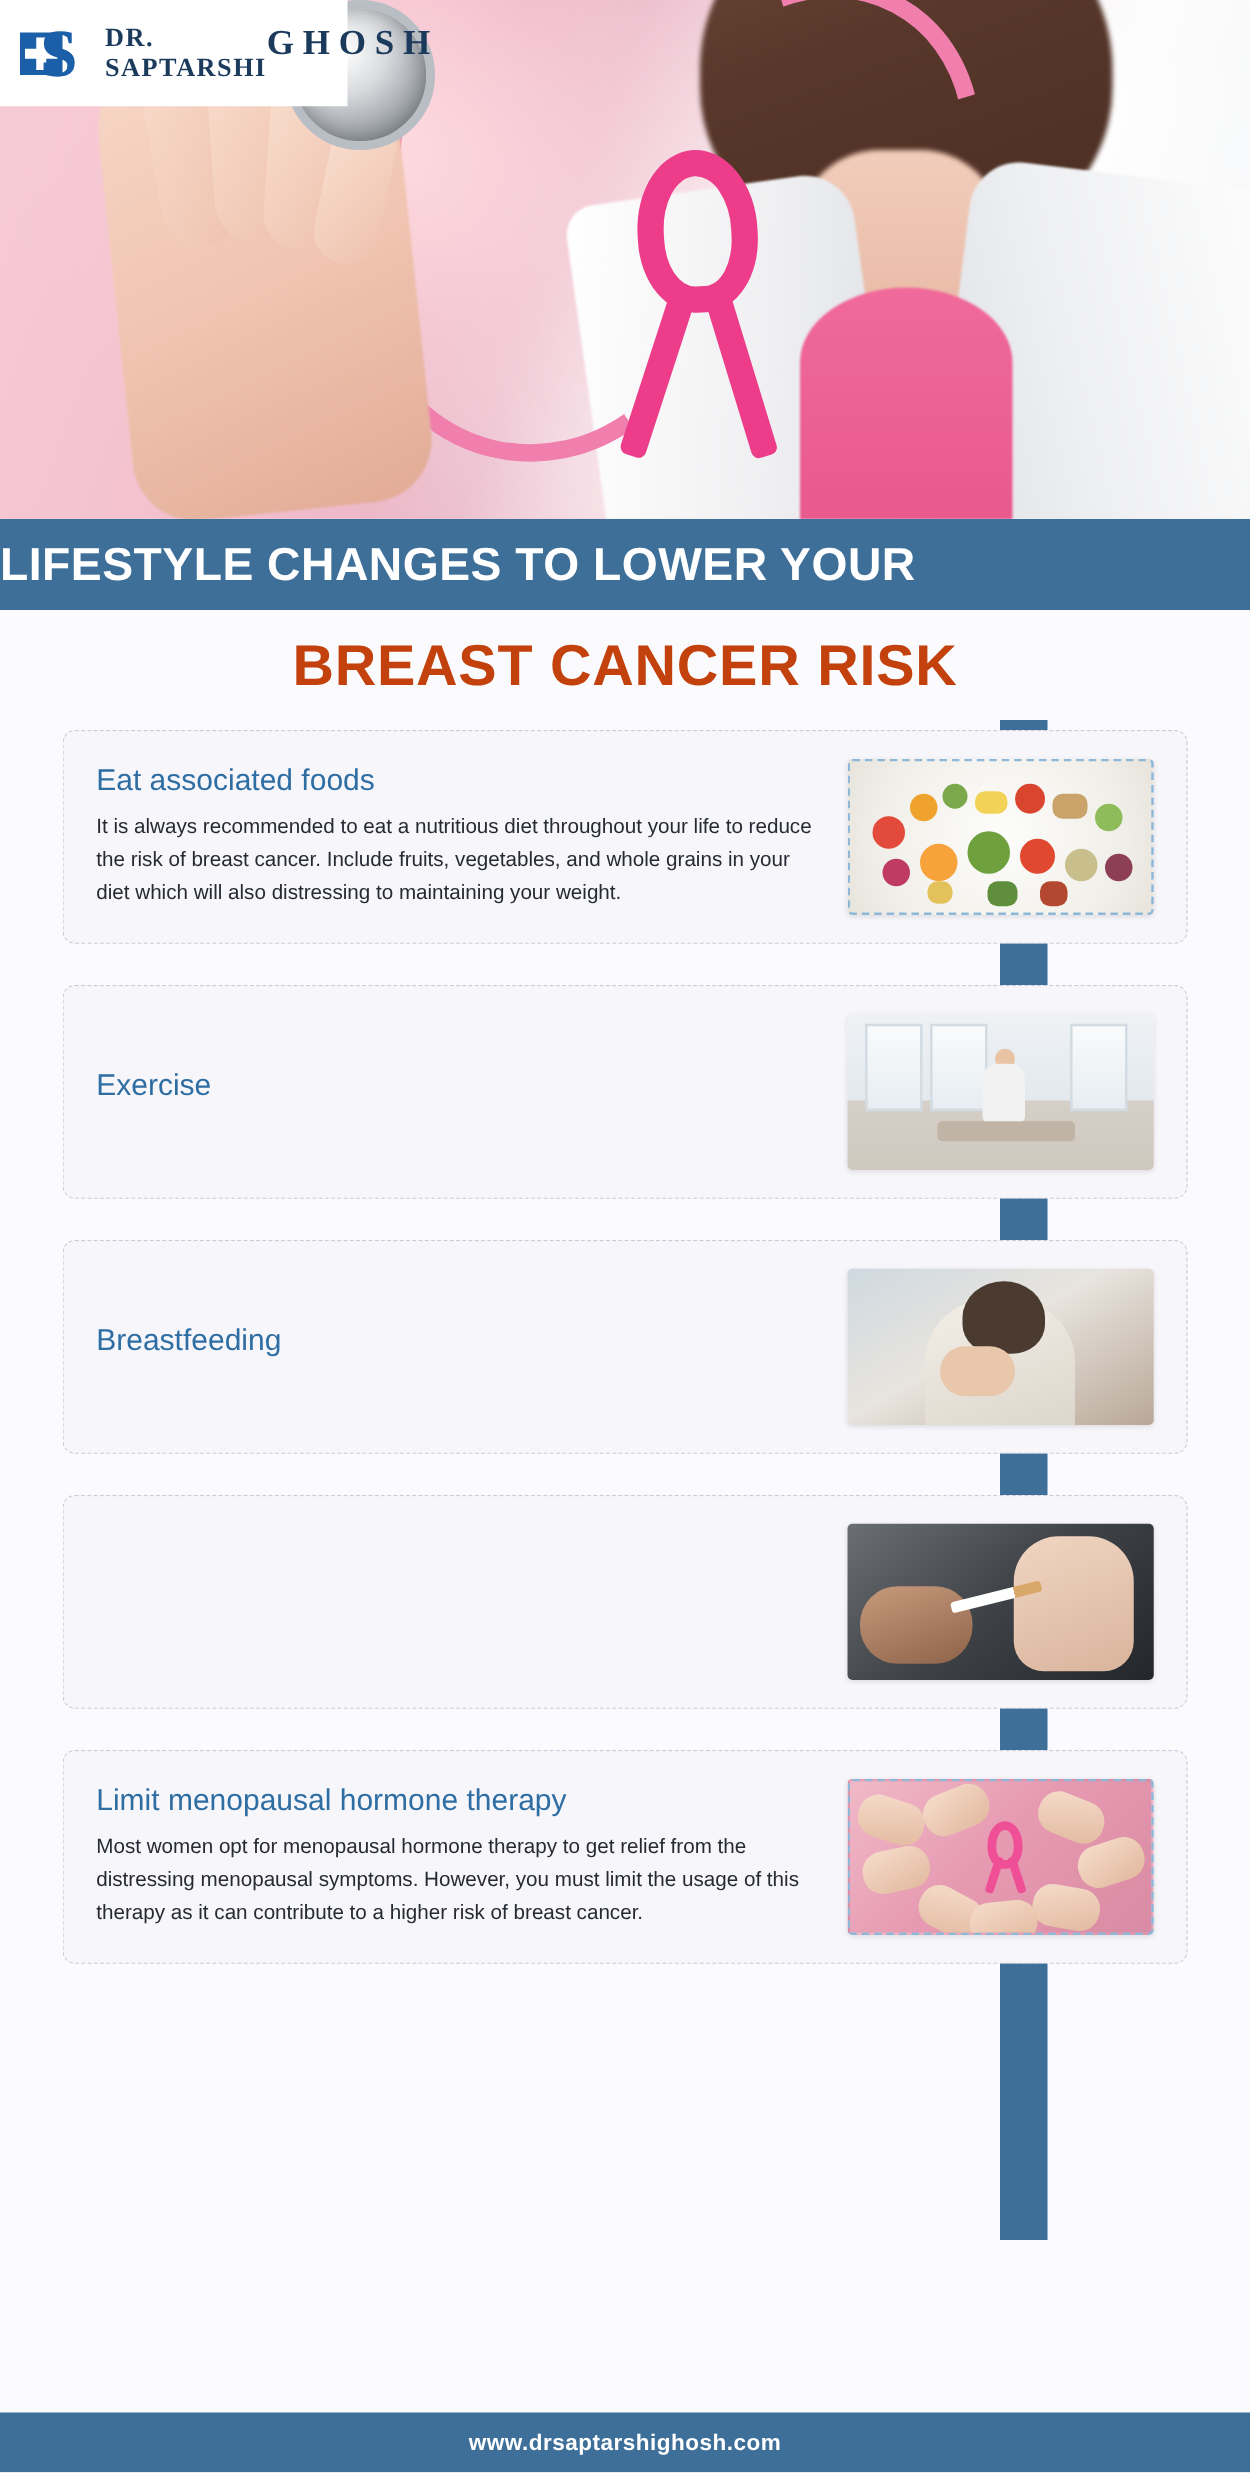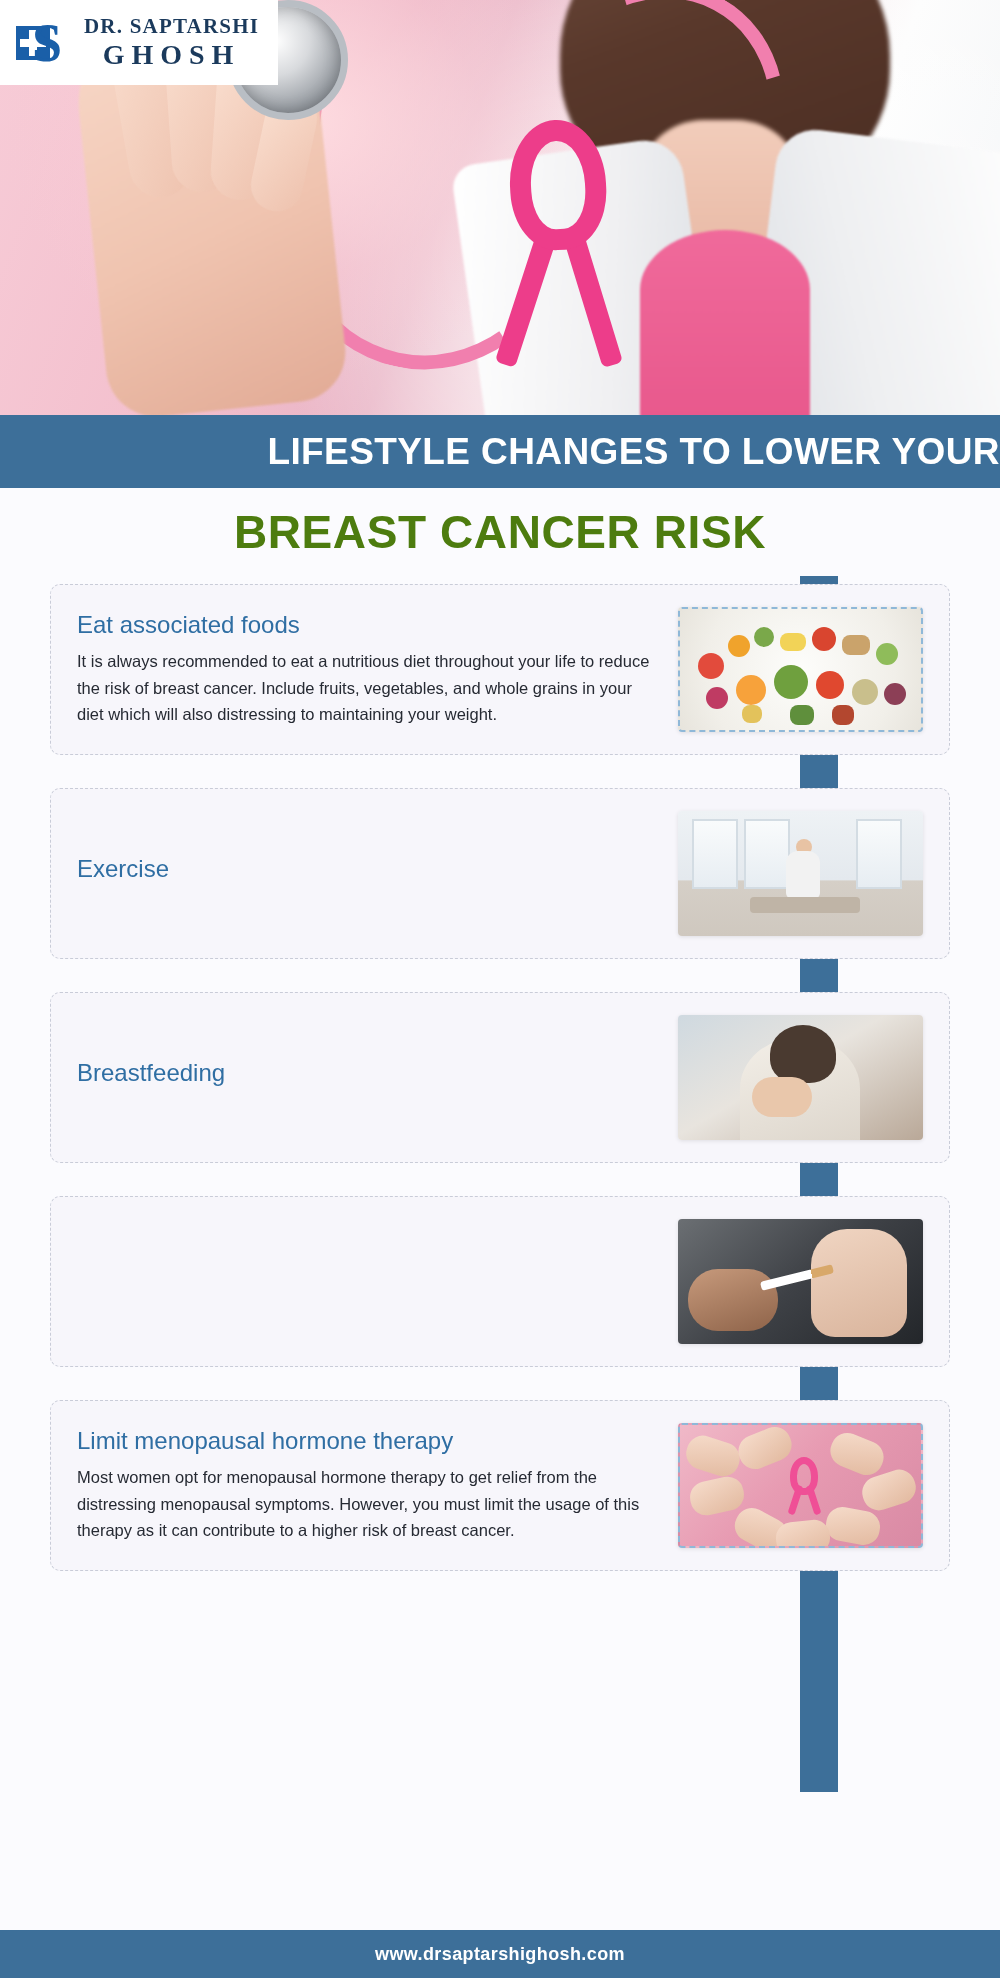--- a/index.html
+++ b/index.html
@@ -160,51 +160,51 @@
     content: ""; position: absolute; background: #ffffff;
   }
   .logo-cross:before { left: 13px; top: 4px; width: 8px; height: 26px; }
   .logo-cross:after  { left: 4px; top: 13px; width: 26px; height: 8px; }
   .logo-s {
     position: absolute; left: 16px; top: 2px;
     font-family: "Liberation Serif", serif;
     font-size: 54px; font-weight: bold; color: #1a5fa8;
     line-height: 54px;
   }
-  .logo-text { display: flex; flex-direction: column; line-height: 1.12; }
+  .logo-text { display: flex; flex-direction: row; line-height: 1.12; }
   .logo-l1 {
     font-family: "Liberation Serif", serif;
     font-weight: bold; font-size: 21px; color: #1b3a5c; letter-spacing: 1.2px;
   }
   .logo-l2 {
     font-family: "Liberation Serif", serif;
     font-weight: bold; font-size: 28px; color: #1b3a5c; letter-spacing: 7px;
     text-align: center;
   }
 
   
   .title-band {
     width: 1000px; height: 73px;
     background: #3d6f99;
-    display: flex; align-items: center; justify-content: flex-end;
+    display: flex; align-items: center; justify-content: flex-start;
   }
   .title-band h1 {
     color: #ffffff;
     font-size: 37px;
     font-weight: bold;
     letter-spacing: 0.4px;
     white-space: nowrap;
   }
   .subtitle-band {
     width: 1000px; height: 88px;
     background: #fbfbfe;
     display: flex; align-items: center; justify-content: center;
   }
   .subtitle-band h2 {
-    color: #4d7c0f;
+    color: #c2410c;
     font-size: 46px;
     font-weight: bold;
     letter-spacing: 0.6px;
   }
 
   
   .cards { position: relative; padding: 8px 0 0 0; }
   .spine {
     position: absolute;
     left: 800px; top: 0; width: 38px; height: 1216px;

